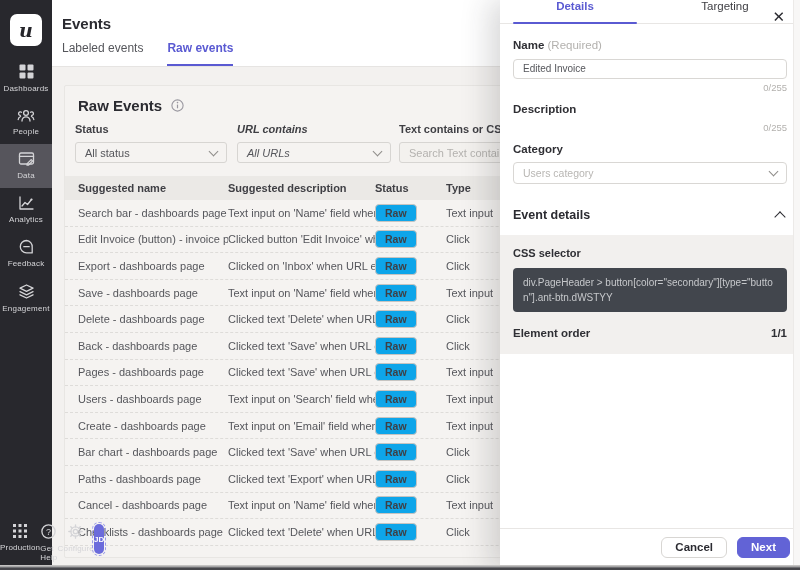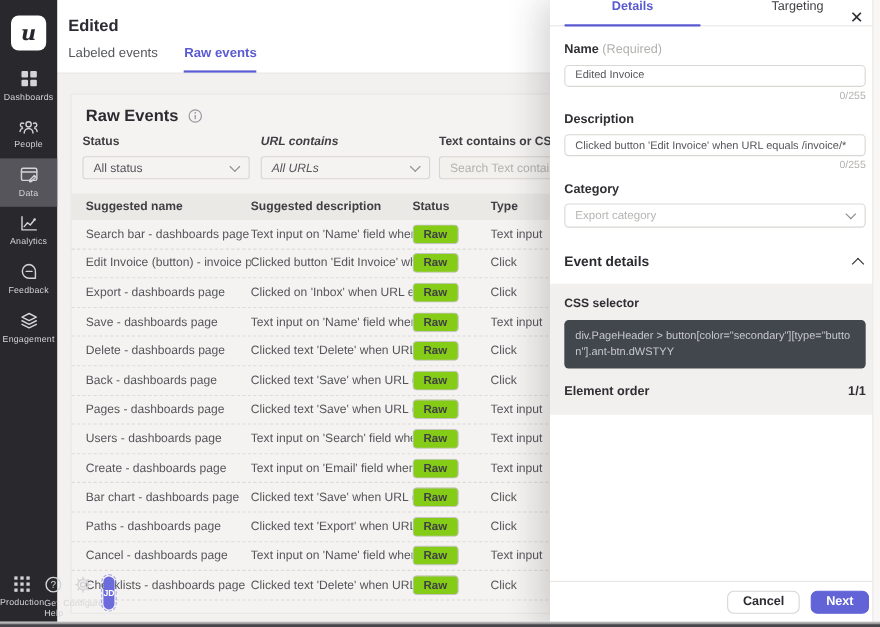--- a/index.html
+++ b/index.html
@@ -46,21 +46,21 @@
   .fsearch{height:21px;box-sizing:border-box;border:1px solid #d7d5d2;border-radius:3px;background:#f3f1ee;
     font-size:11px;color:#55565b;padding:0 9px;font-family:"Liberation Sans",sans-serif;width:250px;outline:none;}
   .fsearch::placeholder{color:#b4b2af;}
   .chev{width:6px;height:6px;border-right:1.4px solid #8f8d8a;border-bottom:1.4px solid #8f8d8a;
     transform:rotate(45deg);margin-top:-3px;flex:none;}
   
   .table{margin-top:13px;}
   .trow,.thead{display:grid;grid-template-columns:150px 147px 71px 1fr;align-items:center;padding-left:13px;}
   .thead{height:24px;background:#ebe9e6;font-size:11px;font-weight:bold;color:#3f3f44;}
   .trow{height:26.6px;box-sizing:border-box;border-bottom:1px dashed #dedcd9;font-size:11px;color:#55565b;}
-  .raw-badge{display:inline-block;border:1px solid #c6c4c1;border-radius:4px;background:#84cc16;
+  .raw-badge{display:inline-block;border:1px solid #c6c4c1;border-radius:4px;background:#0ea5e9;
     padding:2px 9px;font-size:10.5px;font-weight:bold;color:#3f3f44;cursor:pointer;}
   .cell{white-space:nowrap;overflow:hidden;}
   
   .panel{position:absolute;left:500px;top:0;width:300px;height:570px;background:#fff;z-index:10;
     box-shadow:-10px 0 28px rgba(40,40,45,.18);}
   .panel-close{position:absolute;top:6px;right:12px;font-size:15px;color:#2b2b31;cursor:pointer;line-height:1;padding:3px;}
   .panel-title{padding:16px 13px 13px;font-size:15px;font-weight:bold;color:#2b2b31;}
   .panel-tabs{display:flex;border-bottom:1px solid #e8e6e4;}
   .ptab{flex:1;text-align:center;padding-bottom:11px;font-size:11.5px;color:#3f3f44;position:relative;cursor:pointer;}
   .ptab.active{color:#5a5ad2;font-weight:bold;}
@@ -198,21 +198,21 @@
         </g>
       </svg>
       <span class="nav-label">Configure</span>
     </div>
 
     <div class="avatar">JD</div>
   </div>
 </div>
 
 <div class="main-header">
-  <div class="page-title">Edited</div>
+  <div class="page-title">Events</div>
   <div class="main-tabs">
     <div class="mtab">Labeled events</div>
     <div class="mtab active">Raw events</div>
   </div>
 </div>
 
 <div class="content">
   <div class="card">
     <div class="card-head">
       <span class="card-title">Raw Events</span>
@@ -358,26 +358,25 @@
 
   <div class="panel-body">
     <div class="flabel-row">
       <span>Name</span>
       <span class="req"> </span><span class="req">(Required)</span>
     </div>
     <input class="pinput" value="Edited Invoice" style="">
     <div class="counter">0/255</div>
 
     <div class="flabel-row">Description</div>
-    <input class="pinput" value="Clicked button 'Edit Invoice' when URL equals /invoice/*" style="">
     <div class="counter">0/255</div>
 
     <div class="flabel-row">Category</div>
     <div class="pselect">
-      <span>Export category</span>
+      <span>Users category</span>
       <span class="chev"></span>
     </div>
 
     <div class="ed-head">
       <span class="ed-title">Event details</span>
       <span class="chev-up"></span>
     </div>
 
     <div class="ed-section">
       <div class="css-label">CSS selector</div>

